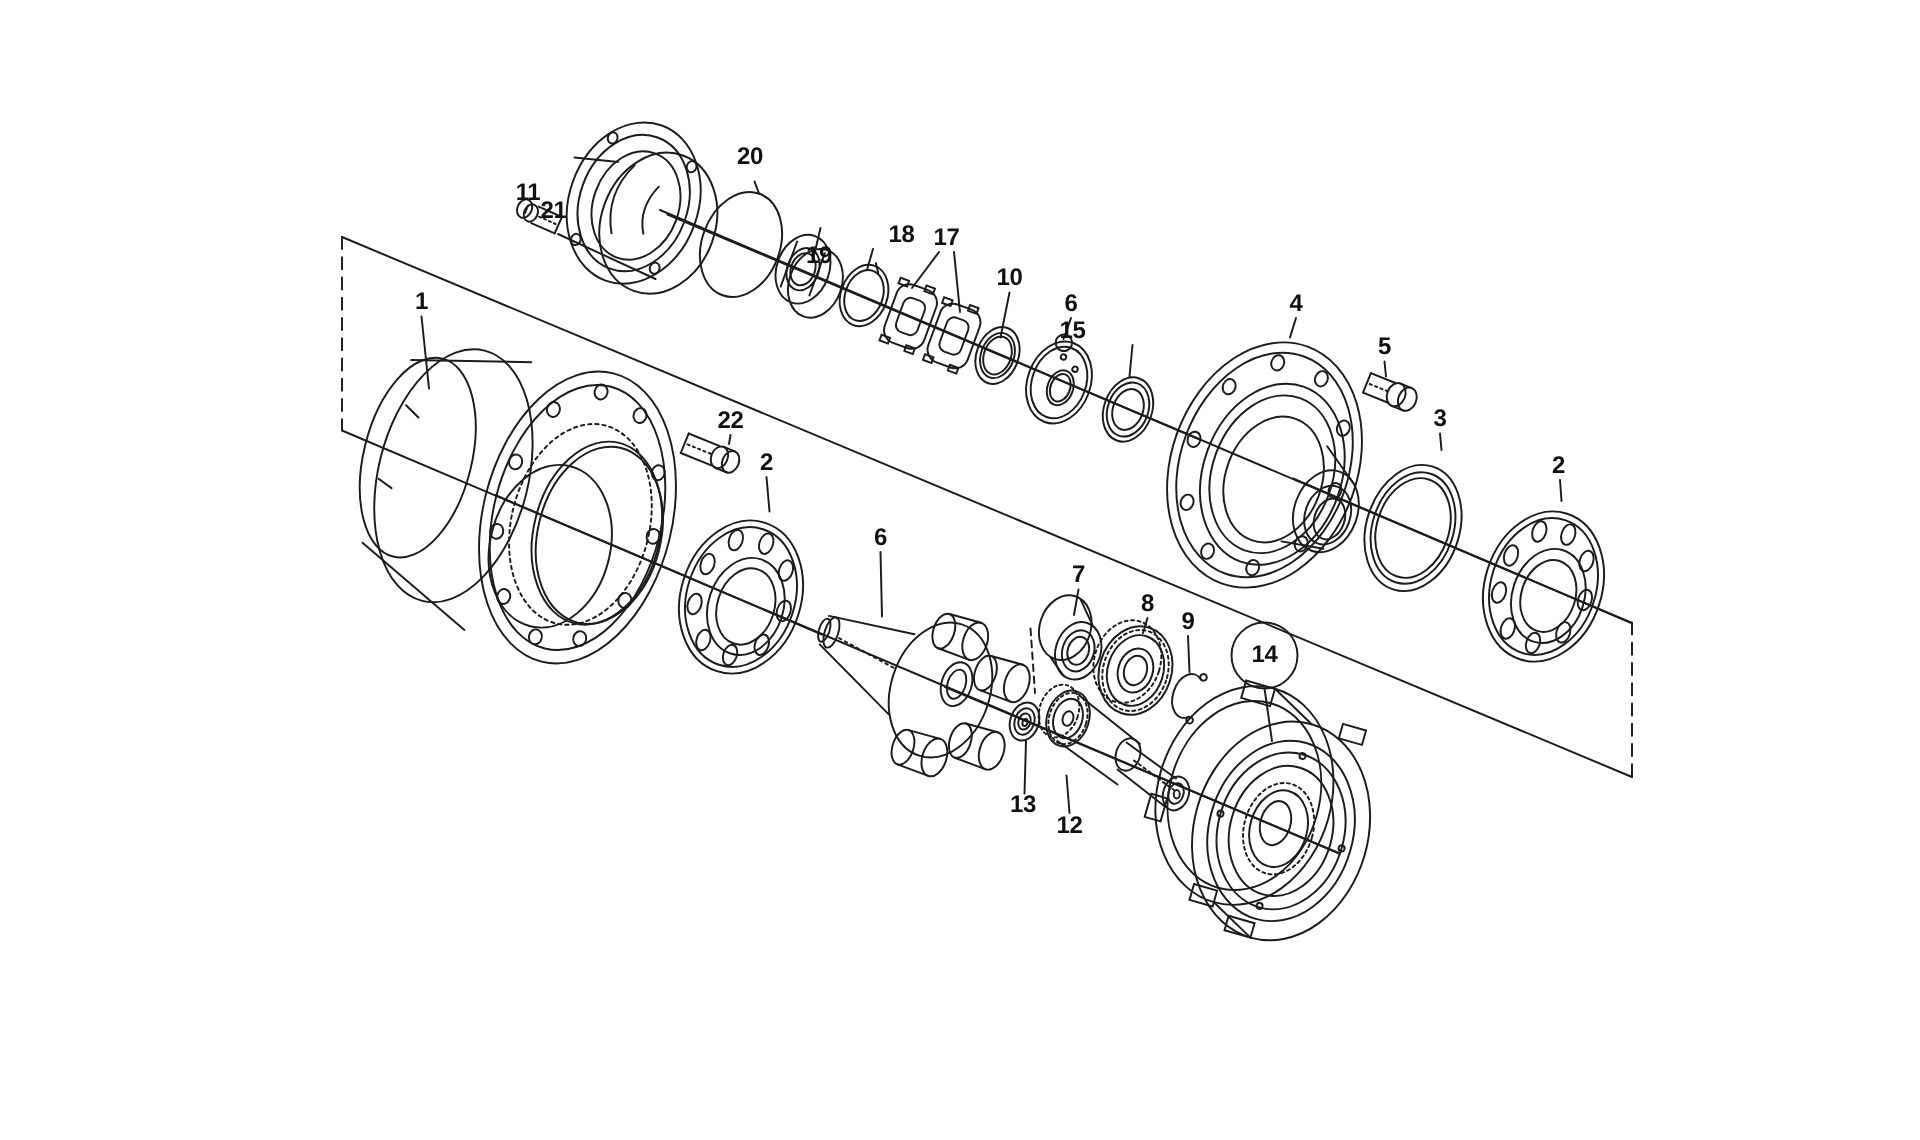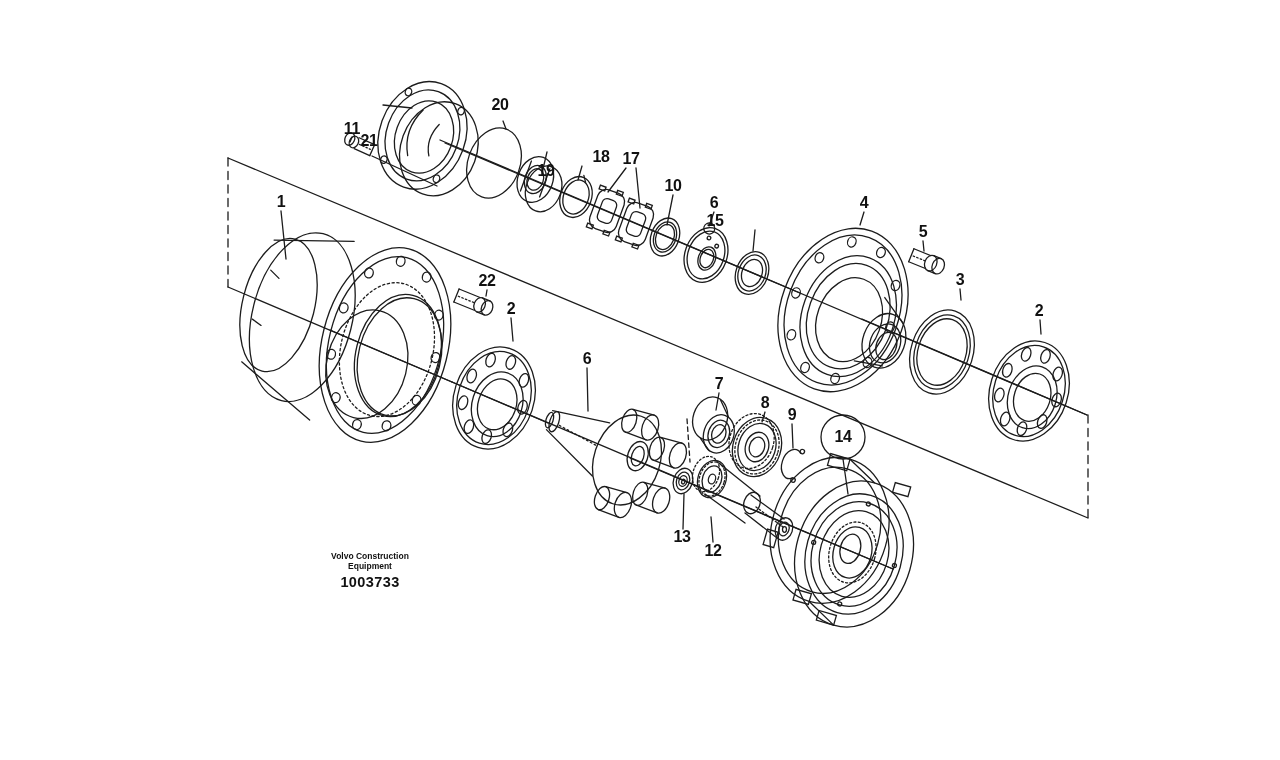--- a/index.html
+++ b/index.html
@@ -352,25 +352,20 @@
         <line x1="719" y1="393" x2="716" y2="410" class="leader"></line>
         <line x1="765" y1="412" x2="762" y2="422" class="leader"></line>
         <line x1="792" y1="424" x2="793" y2="448" class="leader"></line>
         <line x1="843" y1="459" x2="848" y2="494" class="leader"></line>
         <circle cx="843" cy="437" r="22" class="highlight-ring" stroke="#7ca6cd"></circle>
         <line x1="683" y1="529" x2="684" y2="494" class="leader"></line>
         <line x1="713" y1="542" x2="711" y2="517" class="leader"></line>
       </g>
 </svg>
 
-<div class="brand-block">
-  <div class="brand-line">Volvo Construction</div>
-  <div class="brand-line">Equipment</div>
-  <div class="figure-number">1003733</div>
-</div>
 
 <div class="callout" style="left: 369px; top: 103px; margin-top: 38px;">21</div>
     <div class="callout" style="left: 352px; top: 129px;">11</div>
     <div class="callout" style="left: 500px; top: 105px;">20</div>
     <div class="callout" style="left: 546px; top: 143px; margin-top: 28px;">19</div>
     <div class="callout" style="left: 581px; top: 157px; margin-left: 20px;">18</div>
     <div class="callout" style="left: 631px; top: 159px;">17</div>
     <div class="callout" style="left: 673px; top: 186px;">10</div>
     <div class="callout" style="left: 714px; top: 203px;">6</div>
     <div class="callout" style="left: 715px; top: 221px;">15</div>

